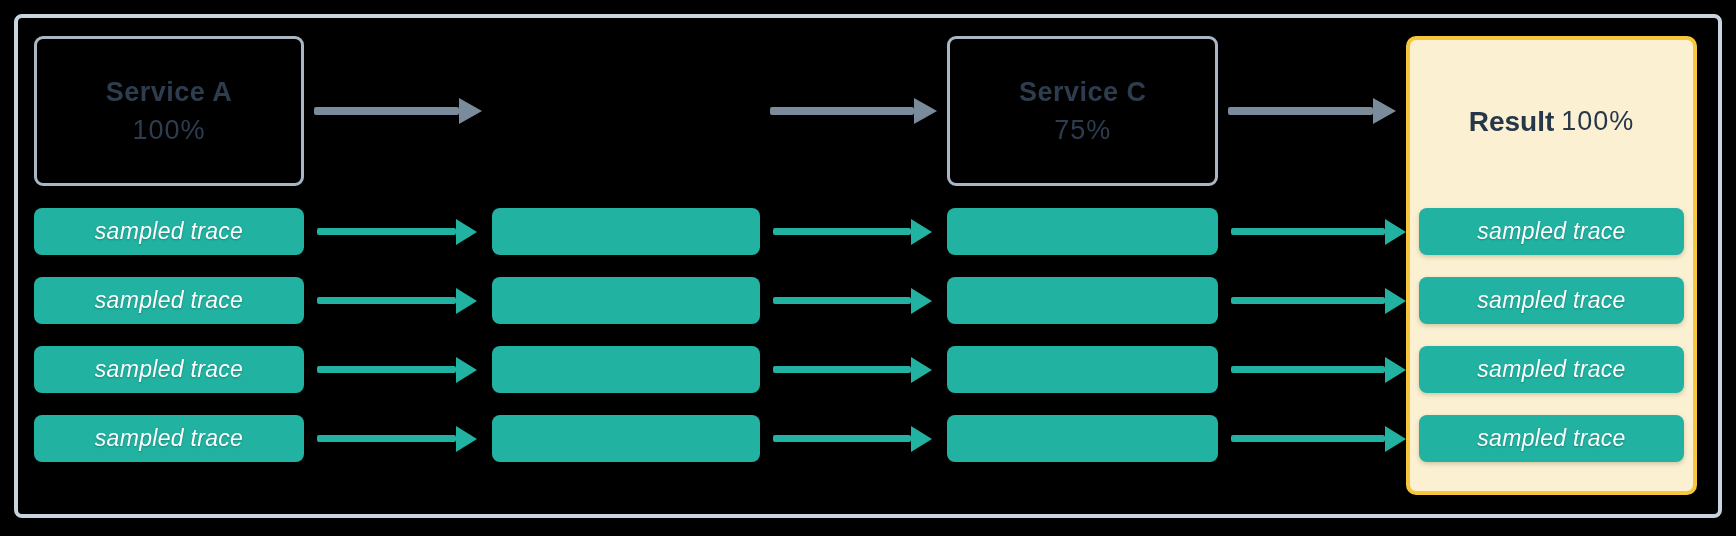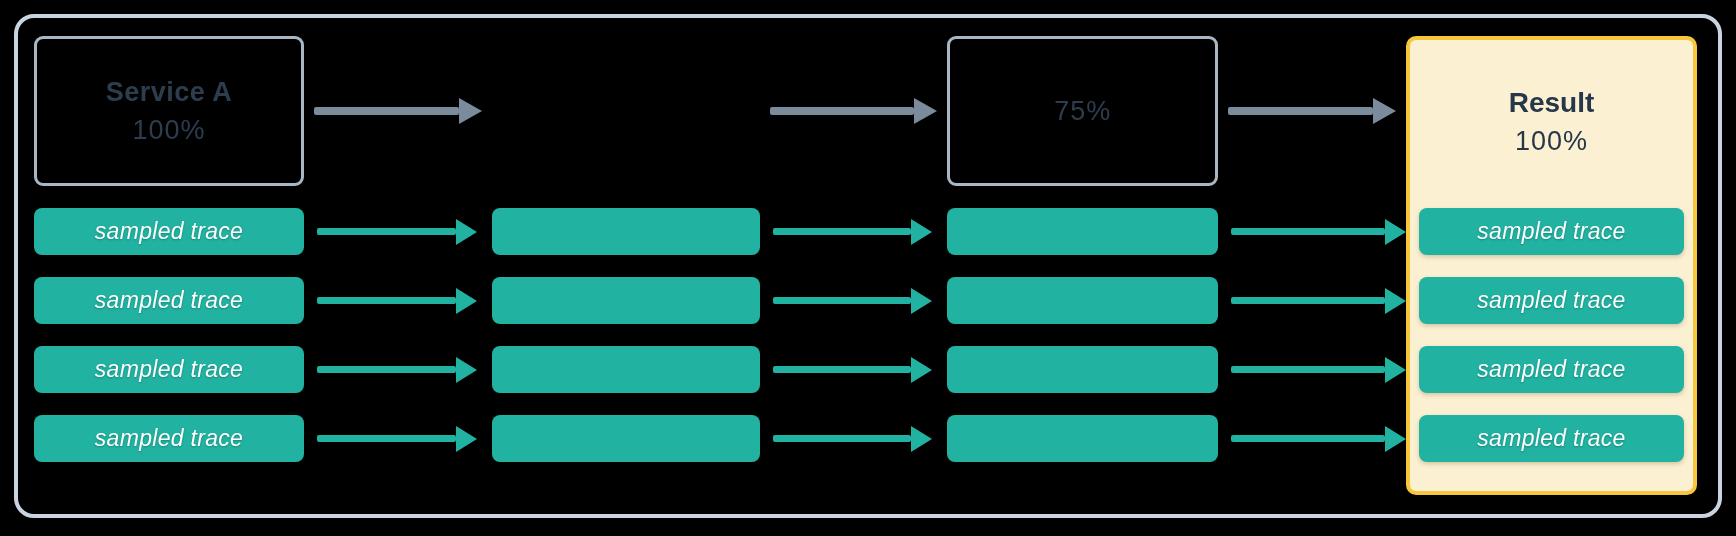--- a/index.html
+++ b/index.html
@@ -13,21 +13,21 @@
   }
 
   
   .frame {
     position: relative;
     box-sizing: border-box;
     margin: 14px;
     width: 1708px;
     height: 504px;
     border: 4px solid #C9D4E0;
-    border-radius: 20px;
+    border-radius: 8px;
     background: transparent;
   }
 
   .grid {
     position: relative;
     display: grid;
     grid-template-columns: 270px 1fr 268px 1fr 271px 1fr 291px;
     grid-template-rows: 150px repeat(4, 47px);
     row-gap: 22px;
     padding: 18px 21px 0 16px;
@@ -63,21 +63,20 @@
     width: 291px;
     height: 459px;
     box-sizing: border-box;
     background: #FBF0D2;
     border: 4px solid #F6C63C;
     border-radius: 10px;
     z-index: 0;
   }
   .result-header {
     display: flex;
-    flex-direction: column;
     align-items: center;
     justify-content: center;
     gap: 7px;
     color: #27374A;
     margin-top: 21px;
   }
   .result-title { font-size: 28px; font-weight: bold; }
   .result-rate  { font-size: 27px; font-weight: normal; letter-spacing: 1px; }
   .result-bar-wrap { padding: 0 13px; display: flex; }
   .result-bar-wrap .bar { flex: 1; box-shadow: 0 2px 4px rgba(90,70,10,0.25); }
@@ -138,20 +137,21 @@
       <div class="head"></div>
     </div>
 
 
     <div class="arrow gray c4 r1">
       <div class="shaft"></div>
       <div class="head"></div>
     </div>
 
     <div class="service-box c5 r1">
+      <div class="service-title">Service C</div>
       <div class="service-rate">75%</div>
     </div>
 
     <div class="arrow gray c6 r1">
       <div class="shaft"></div>
       <div class="head"></div>
     </div>
 
     <div class="result-header c7 r1">
       <div class="result-title">Result</div>

